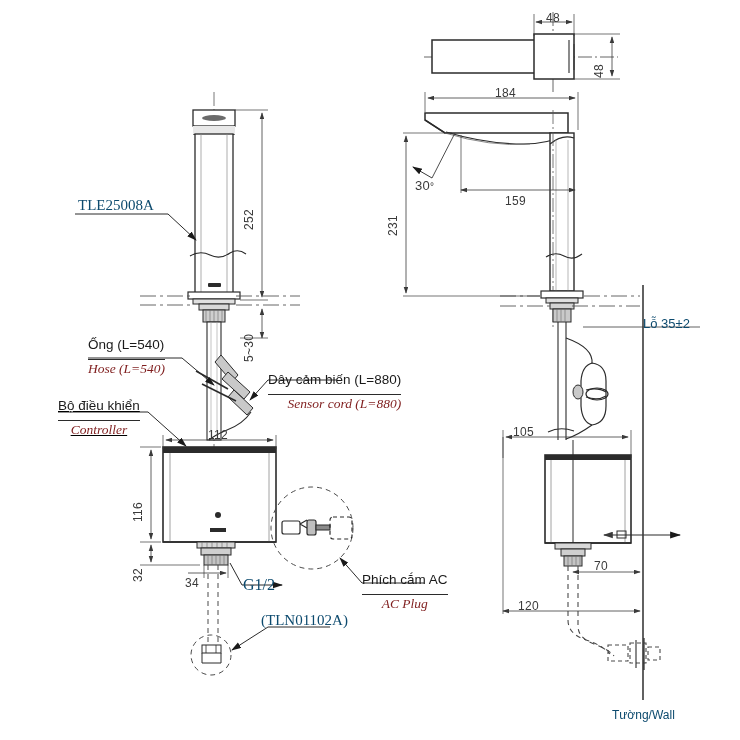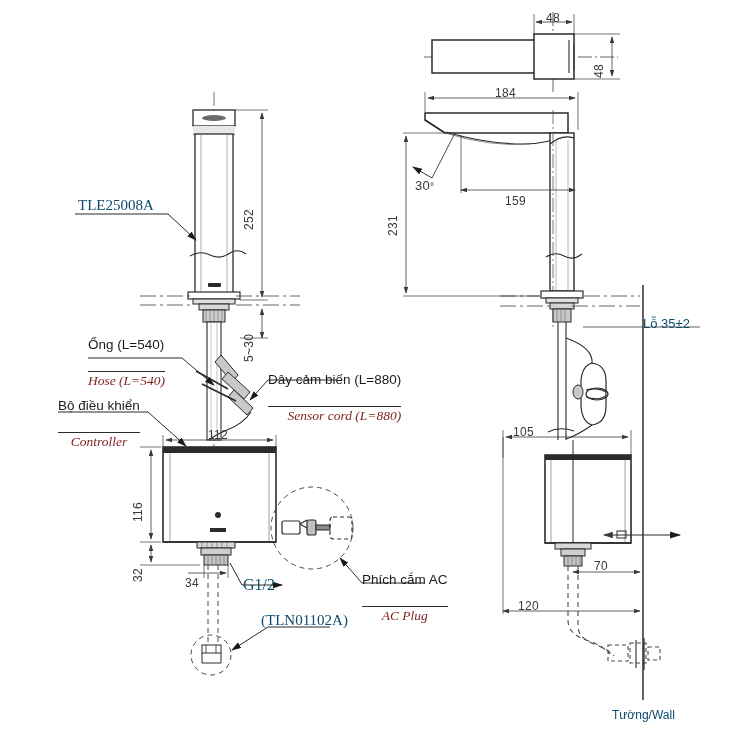--- a/index.html
+++ b/index.html
@@ -54,21 +54,21 @@
   .callout-en {
     font-size: 13.5px;
     color: #7f1d1d;
   }
   .underline-box {
     position: absolute;
   }
   .underline-box .u {
     display: block;
     border-bottom: 1px solid #2b2b2b;
-    padding-bottom: 19px;
+    padding-bottom: 7px;
   }
 </style>
 </head>
 <body>
 
 <div id="sheet">
 
   <svg width="740" height="740" viewBox="0 0 740 740">
     <defs>
       <marker id="ar" markerWidth="9" markerHeight="9" refX="8" refY="3" orient="auto" markerUnits="strokeWidth">
@@ -333,21 +333,21 @@
     </g>
   </svg>
 
   <div class="lbl lbl-serif" style="left:78px; top:198px; font-size:15px;">TLE25008A</div>
 
   <div class="underline-box" style="left:88px; top:337px;">
     <span class="lbl-sans callout-vn u">Ống (L=540)</span>
     <span class="lbl-serif callout-en ital" style="display:block; text-align:center; margin-top:1px;">Hose (L=540)</span>
   </div>
 
-  <div class="underline-box" style="left:58px; top:398px;">
+  <div class="underline-box" style="left:58px; top:398px;text-decoration:underline;">
     <span class="lbl-sans callout-vn u">Bộ điều khiển</span>
     <span class="lbl-serif callout-en ital" style="display:block; text-align:center; margin-top:1px;">Controller</span>
   </div>
 
   <div class="underline-box" style="left:268px; top:372px;">
     <span class="lbl-sans callout-vn u">Dây cảm biến (L=880)</span>
     <span class="lbl-serif callout-en ital" style="display:block; text-align:right; margin-top:1px;">Sensor cord (L=880)</span>
   </div>
 
   <div class="underline-box" style="left:362px; top:572px;">

